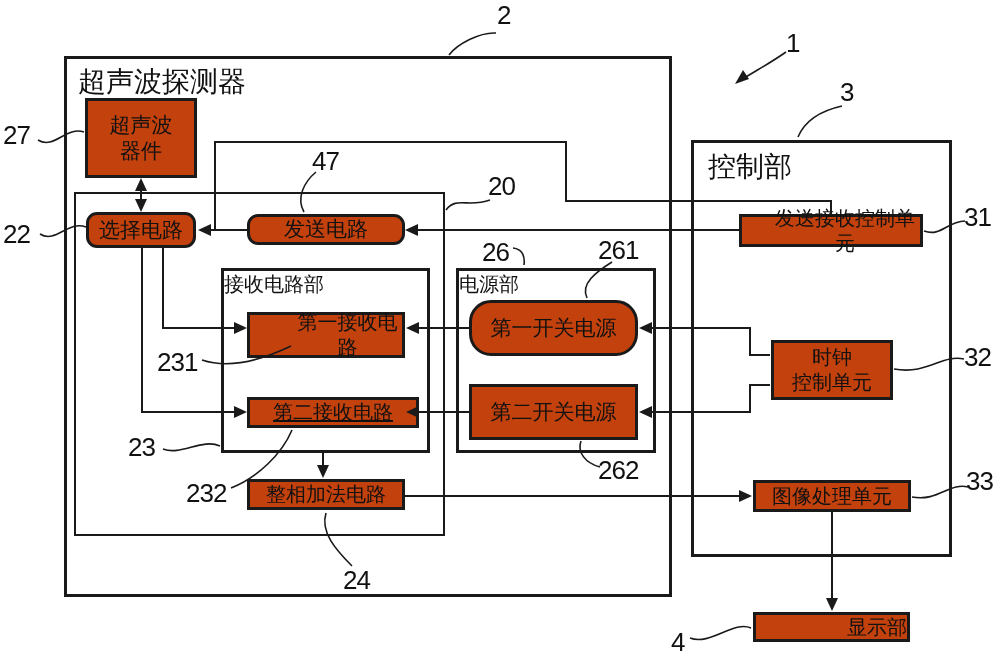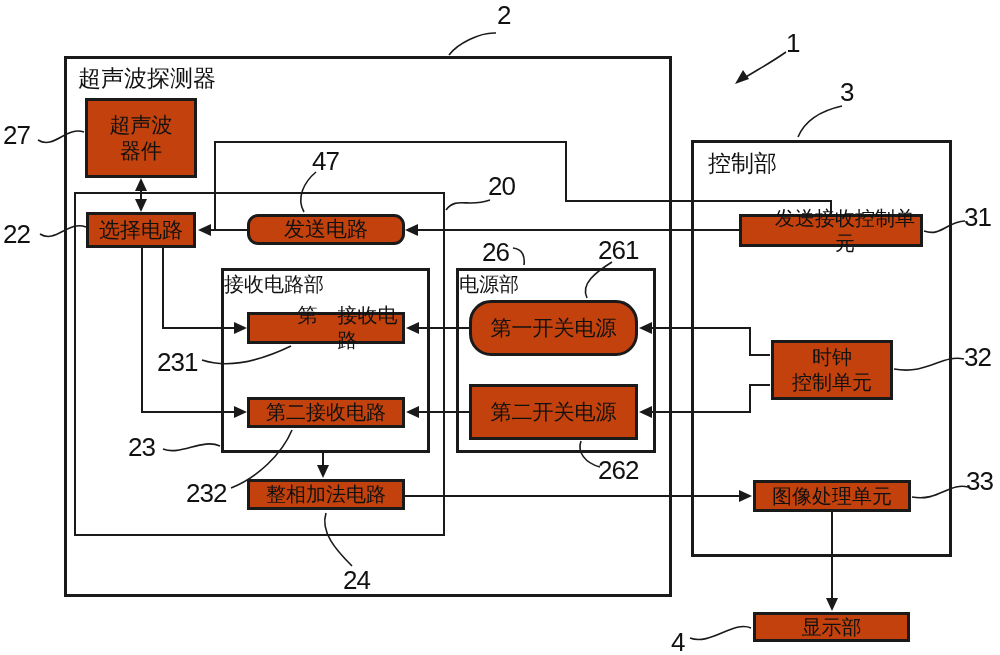--- a/index.html
+++ b/index.html
@@ -10,21 +10,21 @@
   .gbox{position:absolute;border:3px solid #1a1a1a;background:transparent;box-sizing:border-box;}
   .gbox .gtitle{position:absolute;white-space:nowrap;}
   .gbox2{position:absolute;border:2px solid #1a1a1a;background:transparent;box-sizing:border-box;}
   .box{
     position:absolute;border:3px solid #1a1a1a;background:#c2410c;box-sizing:border-box;
     display:flex;align-items:center;justify-content:center;text-align:center;
   }
   .box span{white-space:pre-line;line-height:1.25;}
   .f21{font-size:21px;}
   .f20{font-size:20px;}
-  .f23{font-size:23px;font-weight:400;}
+  .f23{font-size:28px;font-weight:400;}
   .ref{
     position:absolute;font-size:26px;letter-spacing:-1px;
     font-family:"Liberation Sans", sans-serif;color:#111;white-space:nowrap;
   }
   svg.wires{position:absolute;left:0;top:0;pointer-events:none;}
 </style>
 </head>
 <body>
 
 <div class="canvas">
@@ -45,33 +45,33 @@
 
   <div class="gbox2" style="left:456px;top:268px;width:200px;height:185px;border-width:3px;">
     <span class="gtitle f20" style="left:8px;top:5px;">电源部</span>
   </div>
 
   <div class="box" style="left:85px;top:98px;width:112px;height:80px;">
     <span class="f21">超声波
 器件</span>
   </div>
 
-  <div class="box" style="left:86px;top:212px;width:110px;height:36px;">
+  <div class="box" style="left:86px;top:212px;width:110px;height:36px;border-radius:11px;">
     <span class="f21">选择电路</span>
   </div>
 
   <div class="box" style="left:247px;top:214px;width:158px;height:31px;border-radius:11px;">
     <span class="f21">发送电路</span>
   </div>
 
-  <div class="box" style="left:247px;top:312px;width:158px;height:32px;padding-left:43px;">
+  <div class="box" style="left:247px;top:312px;width:158px;height:46px;padding-left:43px;">
     <span class="f20">第一接收电路</span>
   </div>
 
-  <div class="box" style="left:247px;top:397px;width:158px;height:31px;">
+  <div class="box" style="left:247px;top:397px;width:172px;height:31px;text-decoration:underline;">
     <span class="f20">第二接收电路</span>
   </div>
 
   <div class="box" style="left:247px;top:479px;width:158px;height:31px;">
     <span class="f20">整相加法电路</span>
   </div>
 
   <div class="box" style="left:469px;top:300px;width:169px;height:56px;border-radius:22px;">
     <span class="f21">第一开关电源</span>
   </div>
@@ -86,21 +86,21 @@
 
   <div class="box" style="left:771px;top:340px;width:122px;height:60px;">
     <span class="f20">时钟
 控制单元</span>
   </div>
 
   <div class="box" style="left:753px;top:480px;width:158px;height:32px;align-items:center;">
     <span class="f20">图像处理单元</span>
   </div>
 
-  <div class="box" style="left:753px;top:612px;width:157px;height:30px;">
+  <div class="box" style="left:753px;top:612px;width:157px;height:30px;justify-content:flex-end;">
     <span class="f20">显示部</span>
   </div>
 
   <svg class="wires" width="1000" height="655" viewBox="0 0 1000 655">
 
     <g stroke="#1a1a1a" stroke-width="2" fill="none" shape-rendering="crispEdges">
       <path d="M141,180 L141,210"></path>
       <path d="M739,230 L407,230"></path>
       <path d="M247,230 L200,230"></path>
       <path d="M215,230 L215,142 L566,142 L566,201 L831,201 L831,215"></path>

